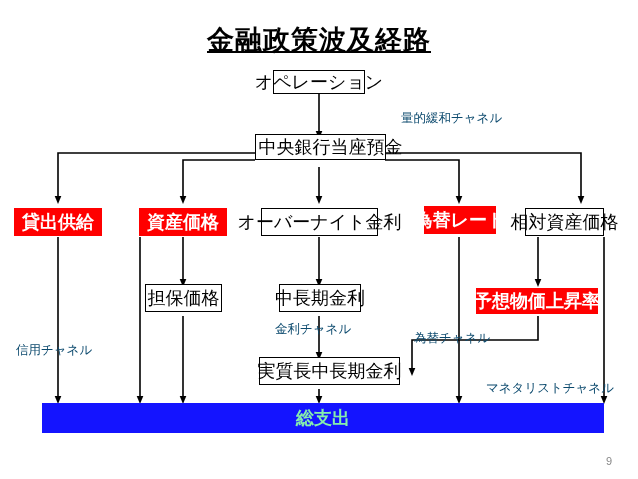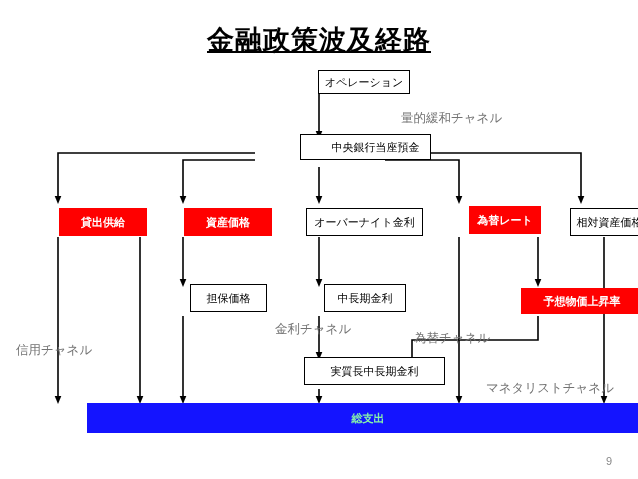--- a/index.html
+++ b/index.html
@@ -1,22 +1,22 @@
 <!DOCTYPE html>
 <html><head>
 <meta charset="utf-8">
 <style>
   html,body{margin:0;padding:0;}
   body{width:638px;height:479px;background:#ffffff;font-family:"Liberation Sans","DejaVu Sans",sans-serif;position:relative;overflow:hidden;}
   #stage{position:absolute;left:0;top:0;width:638px;height:479px;}
   .title{position:absolute;left:0;top:22px;width:638px;text-align:center;font-size:27px;font-weight:bold;color:#000;letter-spacing:1px;text-decoration:underline;}
-  .box{position:absolute;box-sizing:border-box;border:1px solid #000;background:#fff;color:#000;display:flex;align-items:center;justify-content:center;font-size:11px;white-space:nowrap;margin-left:45px;}
+  .box{position:absolute;box-sizing:border-box;border:1px solid #000;background:#fff;color:#000;display:flex;align-items:center;justify-content:center;font-size:18px;white-space:nowrap;}
   .box.red{background:#ff0000;color:#ffffff;border:1px solid #ff0000;font-weight:bold;}
   .box.blue{background:#1414ff;color:#86efac;border:1px solid #1414ff;font-weight:bold;text-align:center;}
-  .lbl{position:absolute;font-size:12.5px;color:#737373;white-space:nowrap;}
+  .lbl{position:absolute;font-size:12.5px;color:#0c4a6e;white-space:nowrap;}
   .pagenum{position:absolute;right:26px;bottom:12px;font-size:11px;color:#888;}
   svg.wires{position:absolute;left:0;top:0;width:638px;height:479px;pointer-events:none;}
 </style>
 </head>
 <body>
 
 <div id="stage">
 
   <div class="title">金融政策波及経路</div>
 

